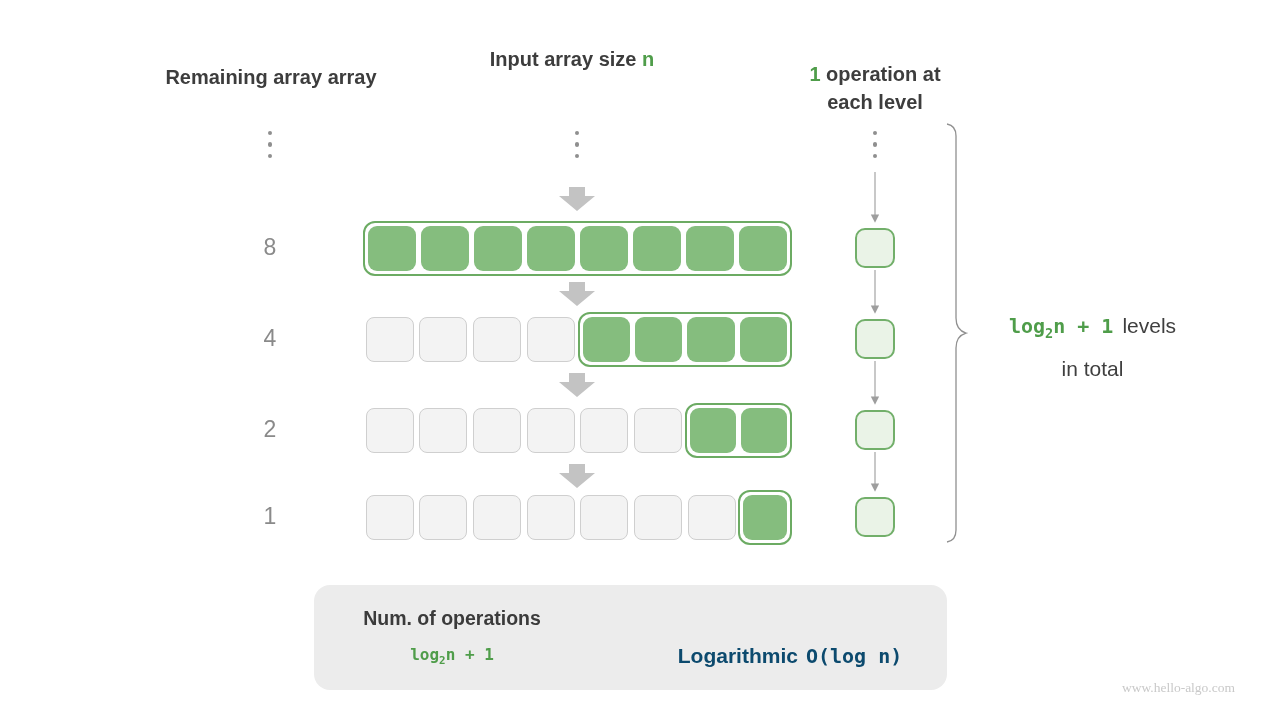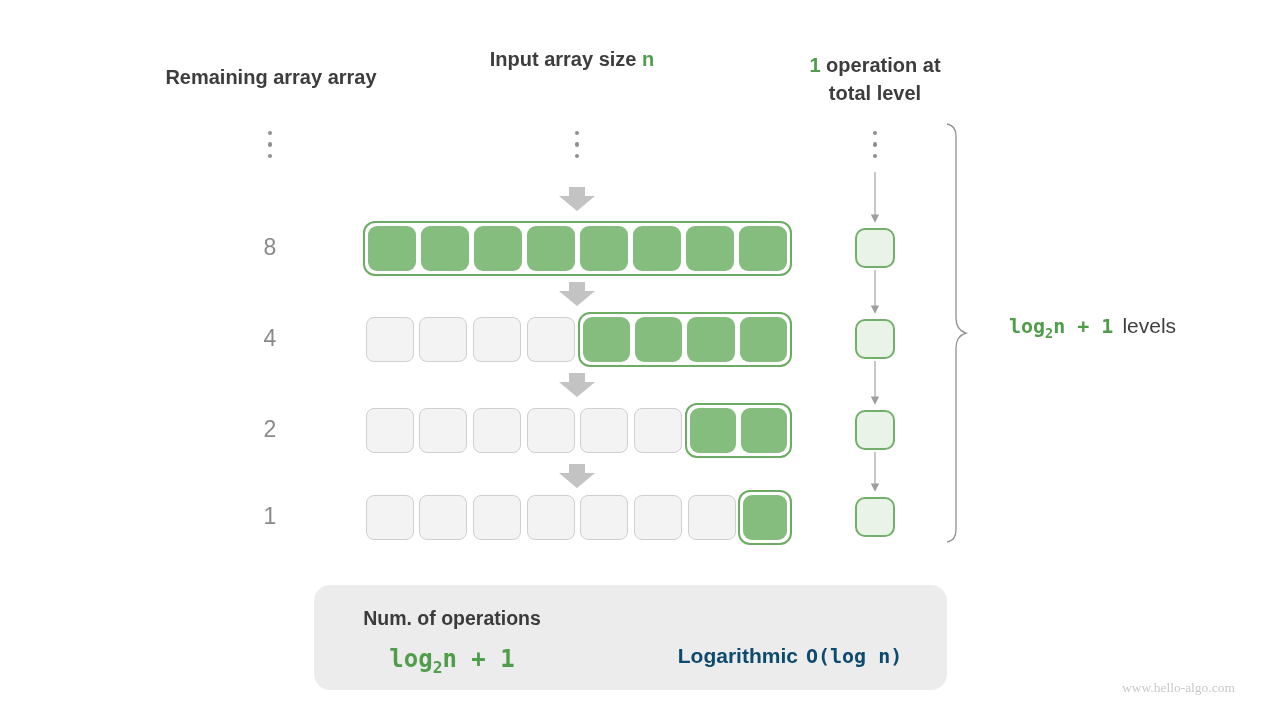--- a/index.html
+++ b/index.html
@@ -6,40 +6,40 @@
   body{width:1280px;height:720px;background:#ffffff;font-family:"Liberation Sans",sans-serif;}
   .diagram{position:relative;width:1280px;height:720px;overflow:hidden;background:#fff;}
   .abs{position:absolute;}
   .hdr{font-weight:bold;font-size:20px;color:#3d3d3d;text-align:center;}
   .green{color:#4f9d4a;}
   .teal{color:#0c4a6e;}
   .mono{font-family:"DejaVu Sans Mono",monospace;}
   #hdr-left{left:146px;top:66px;width:250px;}
   #hdr-center{left:402px;top:48px;width:340px;}
   #hdr-center .sub{font-weight:normal;font-size:21px;color:#474747;margin-top:10px;}
-  #hdr-right{left:790px;top:51px;width:170px;line-height:28px;}
+  #hdr-right{left:790px;top:60px;width:170px;line-height:28px;}
   .vdots{display:flex;flex-direction:column;gap:7px;align-items:center;width:8px;}
   .vdots .dot{width:4.4px;height:4.4px;border-radius:50%;background:#8f8f8f;}
   .row-label{width:80px;text-align:center;font-size:23px;color:#8a8a8a;}
   .array-row{height:55px;}
   .cell-gray{position:absolute;width:48px;height:45px;top:5px;background:#f3f3f3;
              border:1.5px solid #cfcfcf;border-radius:8px;box-sizing:border-box;}
   .active-group{position:absolute;top:0;height:55px;background:#ffffff;
                 border:2.2px solid #6cab63;border-radius:12px;box-sizing:border-box;
                 display:grid;gap:5px;padding:3px;}
   .cell-green{background:#85bd7e;border-radius:9px;}
   .op-box{position:absolute;width:40px;height:40px;background:#eaf3e7;
           border:2.5px solid #72af6a;border-radius:10px;box-sizing:border-box;}
   #brace-label{left:985px;top:308px;width:215px;text-align:center;font-size:21px;
                color:#3f3f3f;line-height:36px;}
   #brace-label .formula{font-size:20px;font-weight:bold;margin-right:9px;}
   sub{font-size:0.68em;}
   #summary-box{left:314px;top:585px;width:633px;height:105px;background:#ececec;border-radius:16px;}
   .sum-title{position:absolute;font-weight:bold;font-size:19.5px;color:#3b3b3b;text-align:center;}
-  .sum-value{position:absolute;font-size:24px;font-weight:bold;text-align:center;}
+  .sum-value{position:absolute;font-size:16px;font-weight:bold;text-align:center;}
   #sum-left-title{left:314px;top:607px;width:276px;}
   #sum-left-value{left:314px;top:645px;width:276px;}
   #sum-right-title{left:650px;top:607px;width:280px;}
   #sum-right-value{left:650px;top:644px;width:280px;font-size:21px;}
   #sum-right-value .notation{font-size:20px;font-weight:bold;margin-left:8px;}
   #watermark{left:1035px;top:680px;width:200px;text-align:right;
              font-family:Liberation Serif, serif;font-size:13.5px;color:#c9c9c9;}
   svg{display:block;}
 </style>
 </head>
@@ -50,21 +50,21 @@
   <div class="abs hdr" id="hdr-left">
     <span>Remaining array array</span>
   </div>
 
   <div class="abs hdr" id="hdr-center">
     <div><span>Input array size </span><span class="green">n</span></div>
   </div>
 
   <div class="abs hdr" id="hdr-right">
     <span class="green">1</span><span> operation at</span><br>
-    <span>total level</span>
+    <span>each level</span>
   </div>
 
   <div class="abs vdots" style="left:266px;top:131px;">
     <span class="dot"></span>
       <span class="dot"></span>
       <span class="dot"></span>
   </div>
   <div class="abs vdots" style="left:573px;top:131px;">
     <span class="dot"></span>
       <span class="dot"></span>
@@ -159,20 +159,21 @@
       <div class="op-box" style="left: 855px; top: 228px;"></div>
       <div class="op-box" style="left: 855px; top: 319px;"></div>
       <div class="op-box" style="left: 855px; top: 410px;"></div>
       <div class="op-box" style="left: 855px; top: 497px;"></div>
     </div>
 
   <div class="abs" id="brace-label">
     <div>
       <span class="formula green mono"><span>log</span><sub>2</sub><span>n + 1</span></span><span>levels</span>
     </div>
+    <div>in total</div>
   </div>
 
   <div class="abs" id="summary-box"></div>
   <div class="abs sum-title" id="sum-left-title">Num. of operations</div>
   <div class="abs sum-value green mono" id="sum-left-value">
     <span>log</span><sub>2</sub><span>n + 1</span>
   </div>
   <div class="abs sum-value teal" id="sum-right-value">
     <span>Logarithmic</span><span class="notation mono">O(log n)</span>
   </div>

